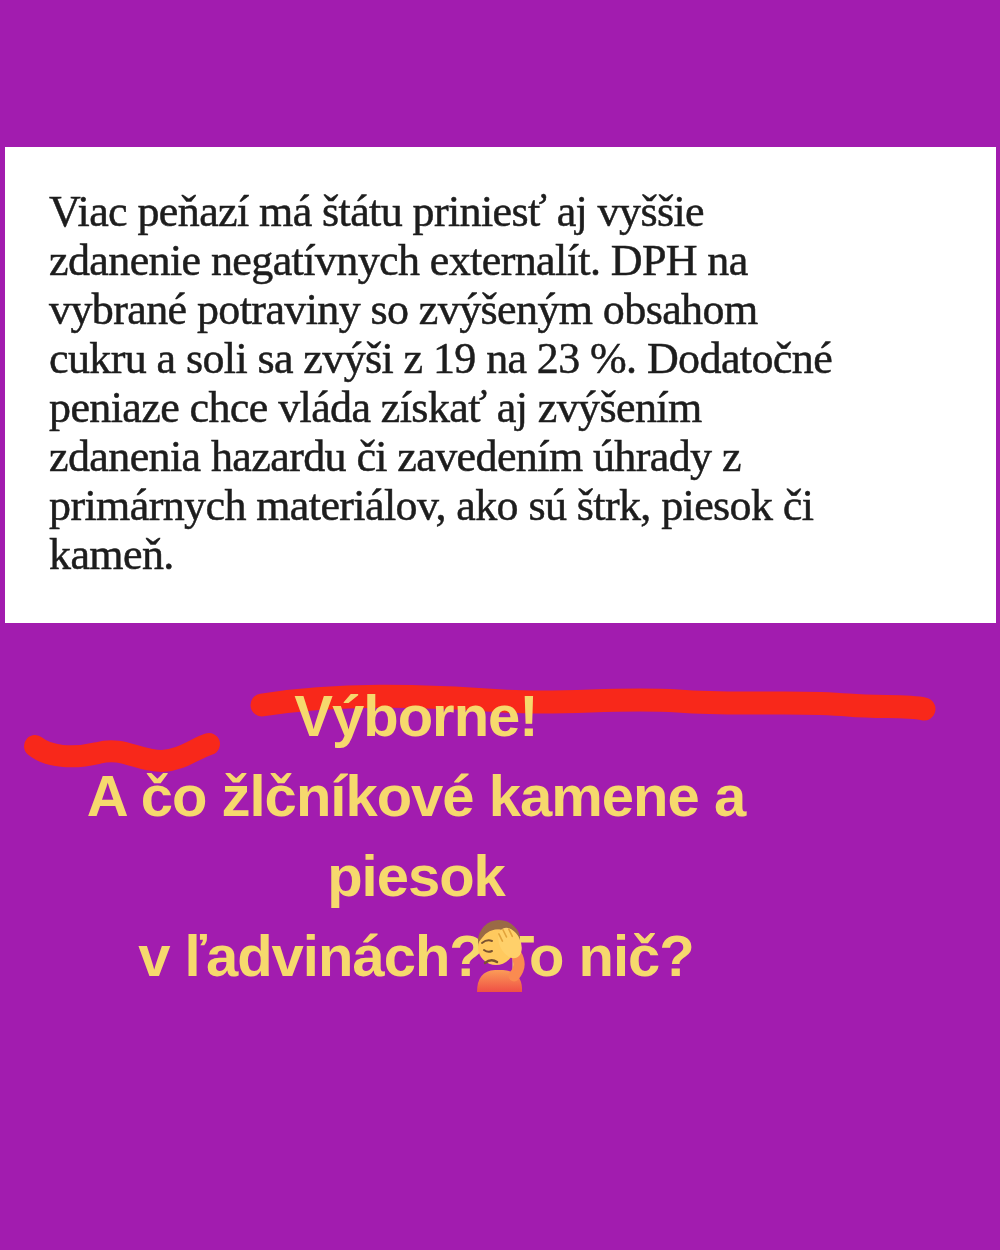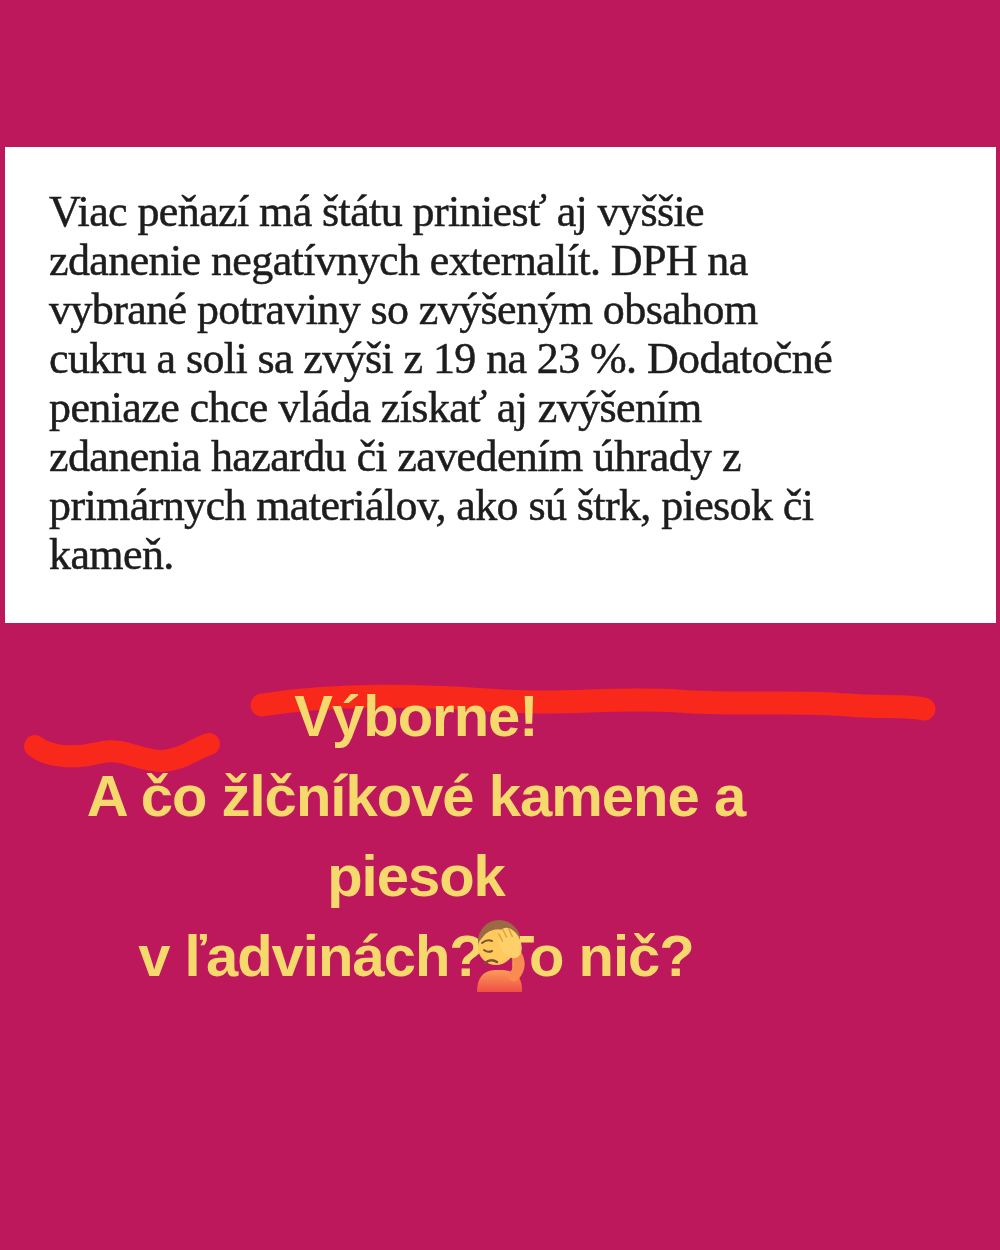--- a/index.html
+++ b/index.html
@@ -1,20 +1,20 @@
 <!DOCTYPE html>
 <html><head>
 <meta charset="utf-8">
 <style>
   html, body { margin: 0; padding: 0; background: #000; }
   .canvas {
     position: relative;
     width: 1000px;
     height: 1250px;
-    background: #be185d;
+    background: #a21caf;
     overflow: hidden;
     font-family: "Liberation Sans", "DejaVu Sans", sans-serif;
   }
 
   
   .article-card {
     position: absolute;
     left: 5px;
     top: 147px;
     width: 991px;

